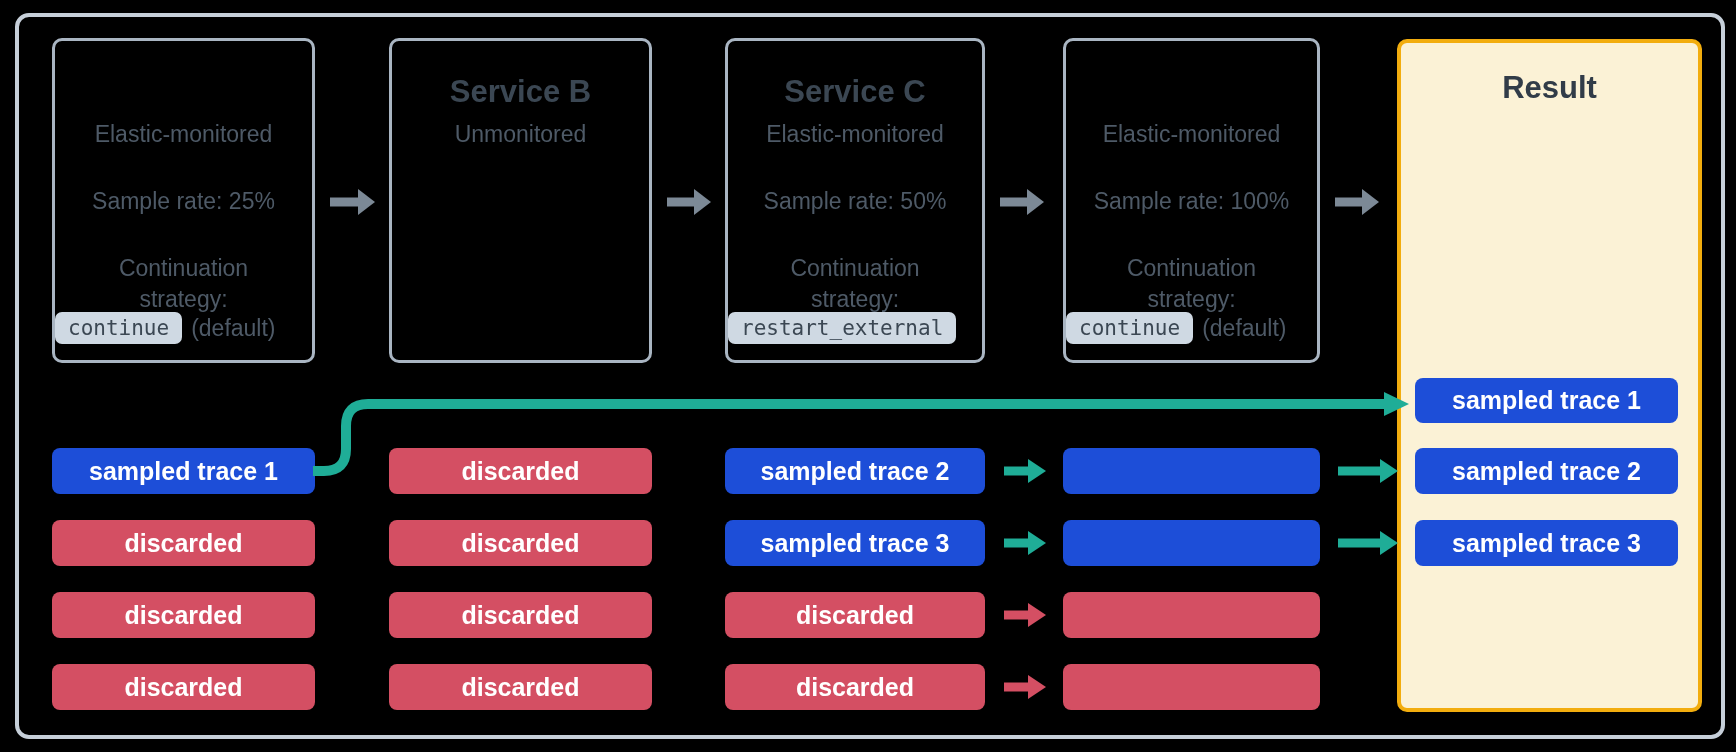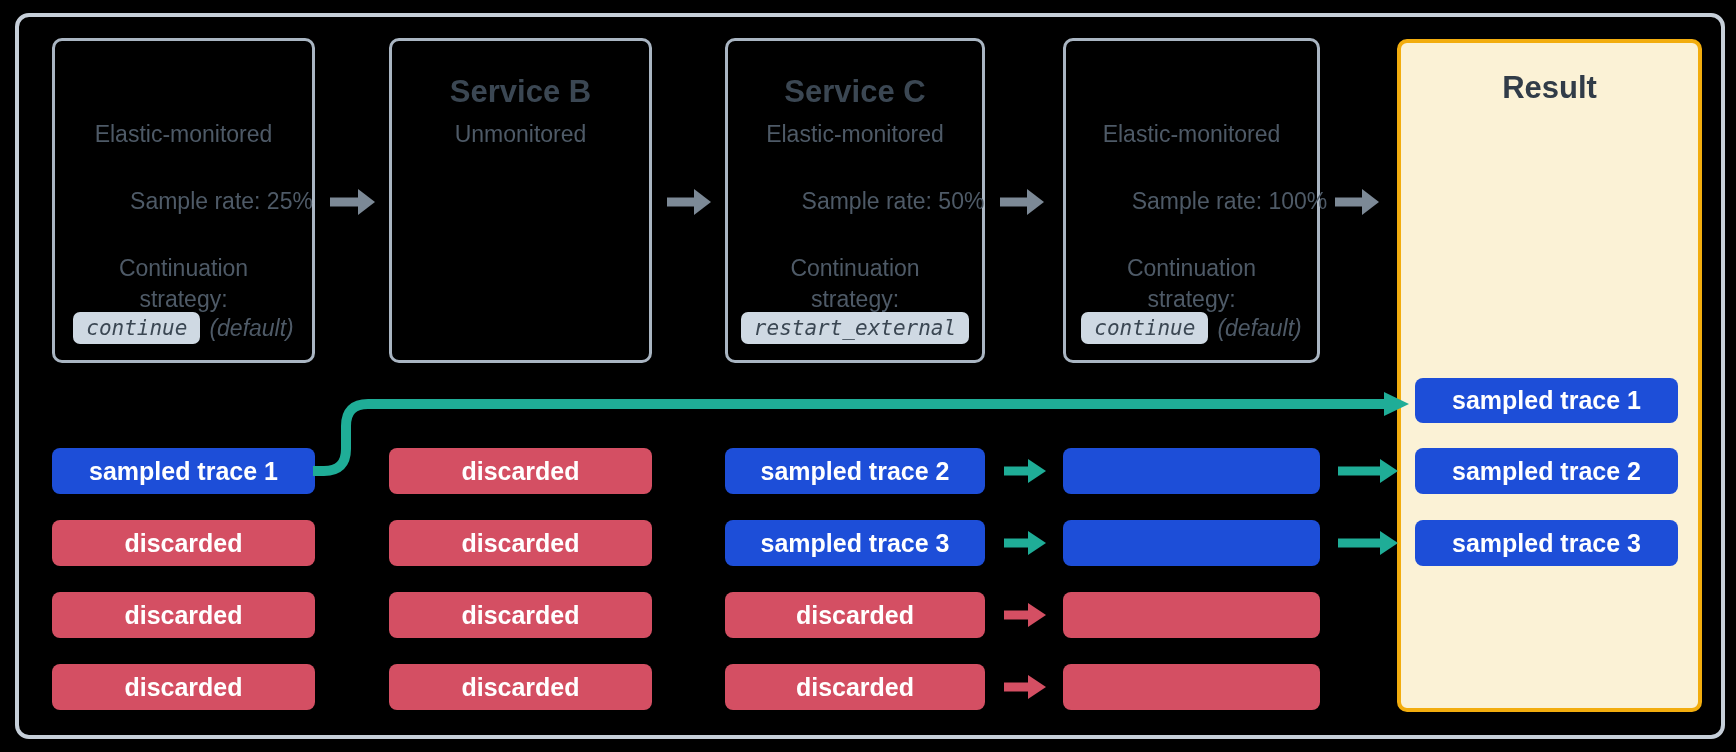--- a/index.html
+++ b/index.html
@@ -54,41 +54,39 @@
     font-size: 23px;
     color: #4e5a67;
   }
   .box-samplerate {
     position: absolute;
     left: 0; top: 147px;
     width: 100%;
     text-align: center;
     font-size: 23px;
     color: #4e5a67;
-    margin-left: 38px;
   }
   .box-continuation {
     position: absolute;
     left: 50%; top: 212px;
     transform: translateX(-50%);
     width: 170px;
     text-align: center;
     font-size: 23px;
     line-height: 31px;
     color: #4e5a67;
   }
   .code-row {
     position: absolute;
     left: 0; top: 271px;
     width: 100%;
     display: flex;
-    justify-content: center;
+    justify-content: flex-start;
     align-items: center;
     gap: 9px;
-    font-style: italic;
   }
   .code-pill {
     background: #cfd9e3;
     color: #3b4753;
     font-family: "DejaVu Sans Mono", "Liberation Mono", monospace;
     font-size: 21px;
     line-height: 32px;
     padding: 0 13px;
     border-radius: 7px;
     white-space: nowrap;

